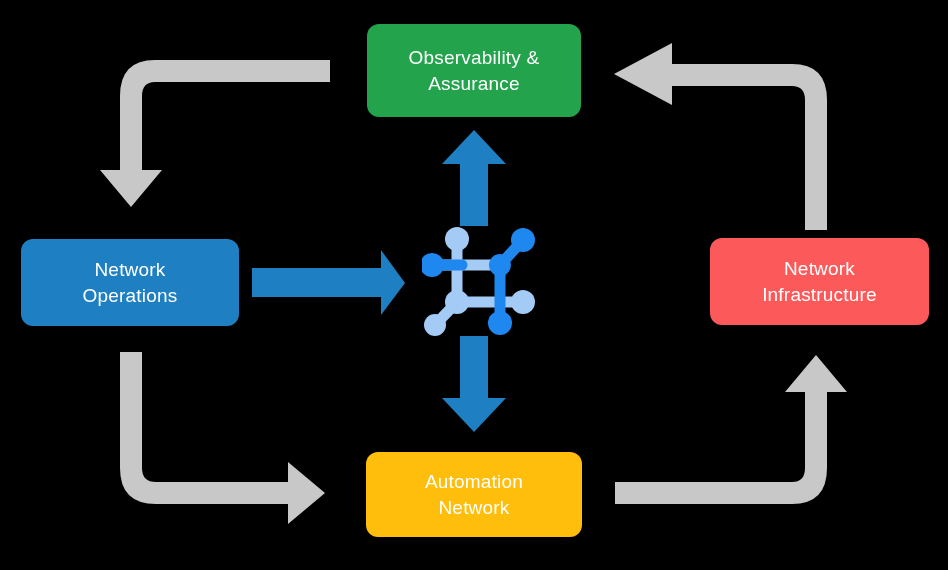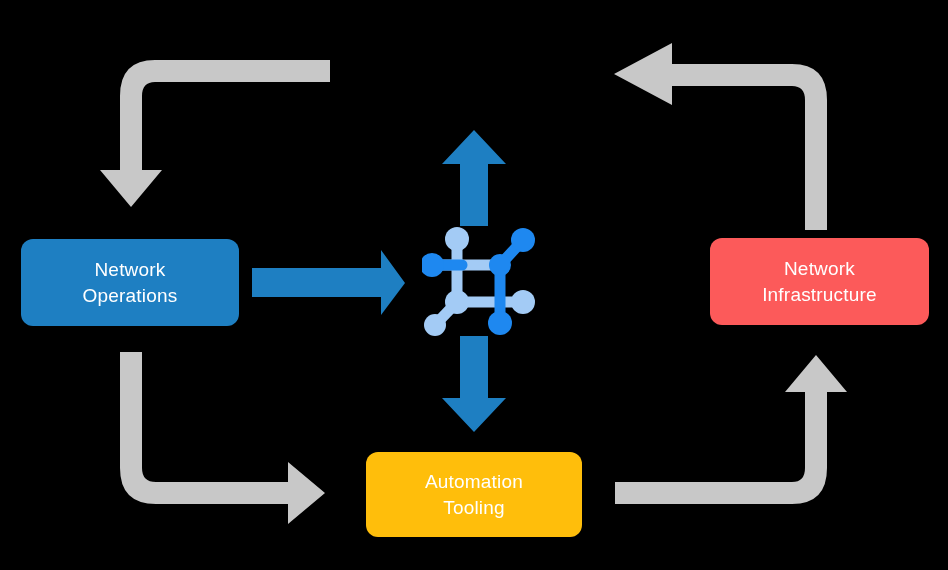--- a/index.html
+++ b/index.html
@@ -110,23 +110,25 @@
       <circle cx="10" cy="43" r="12" fill="#1E88F0"></circle>
       <circle cx="78" cy="43" r="11" fill="#1E88F0"></circle>
       <circle cx="101" cy="18" r="12" fill="#1E88F0"></circle>
       <circle cx="35" cy="80" r="12" fill="#A3CBF5"></circle>
       <circle cx="101" cy="80" r="12" fill="#A3CBF5"></circle>
       <circle cx="13" cy="103" r="11" fill="#A3CBF5"></circle>
       <circle cx="78" cy="101" r="12" fill="#1E88F0"></circle>
     </g>
   </svg>
 
+  <div class="node-box" id="box-observability">Observability &amp;
+Assurance</div>
 
   <div class="node-box" id="box-network-operations">Network
 Operations</div>
 
   <div class="node-box" id="box-network-infrastructure">Network
 Infrastructure</div>
 
   <div class="node-box" id="box-automation-tooling">Automation
-Tooling</div>
+Network</div>
 
 </div>
 
 </body></html>

